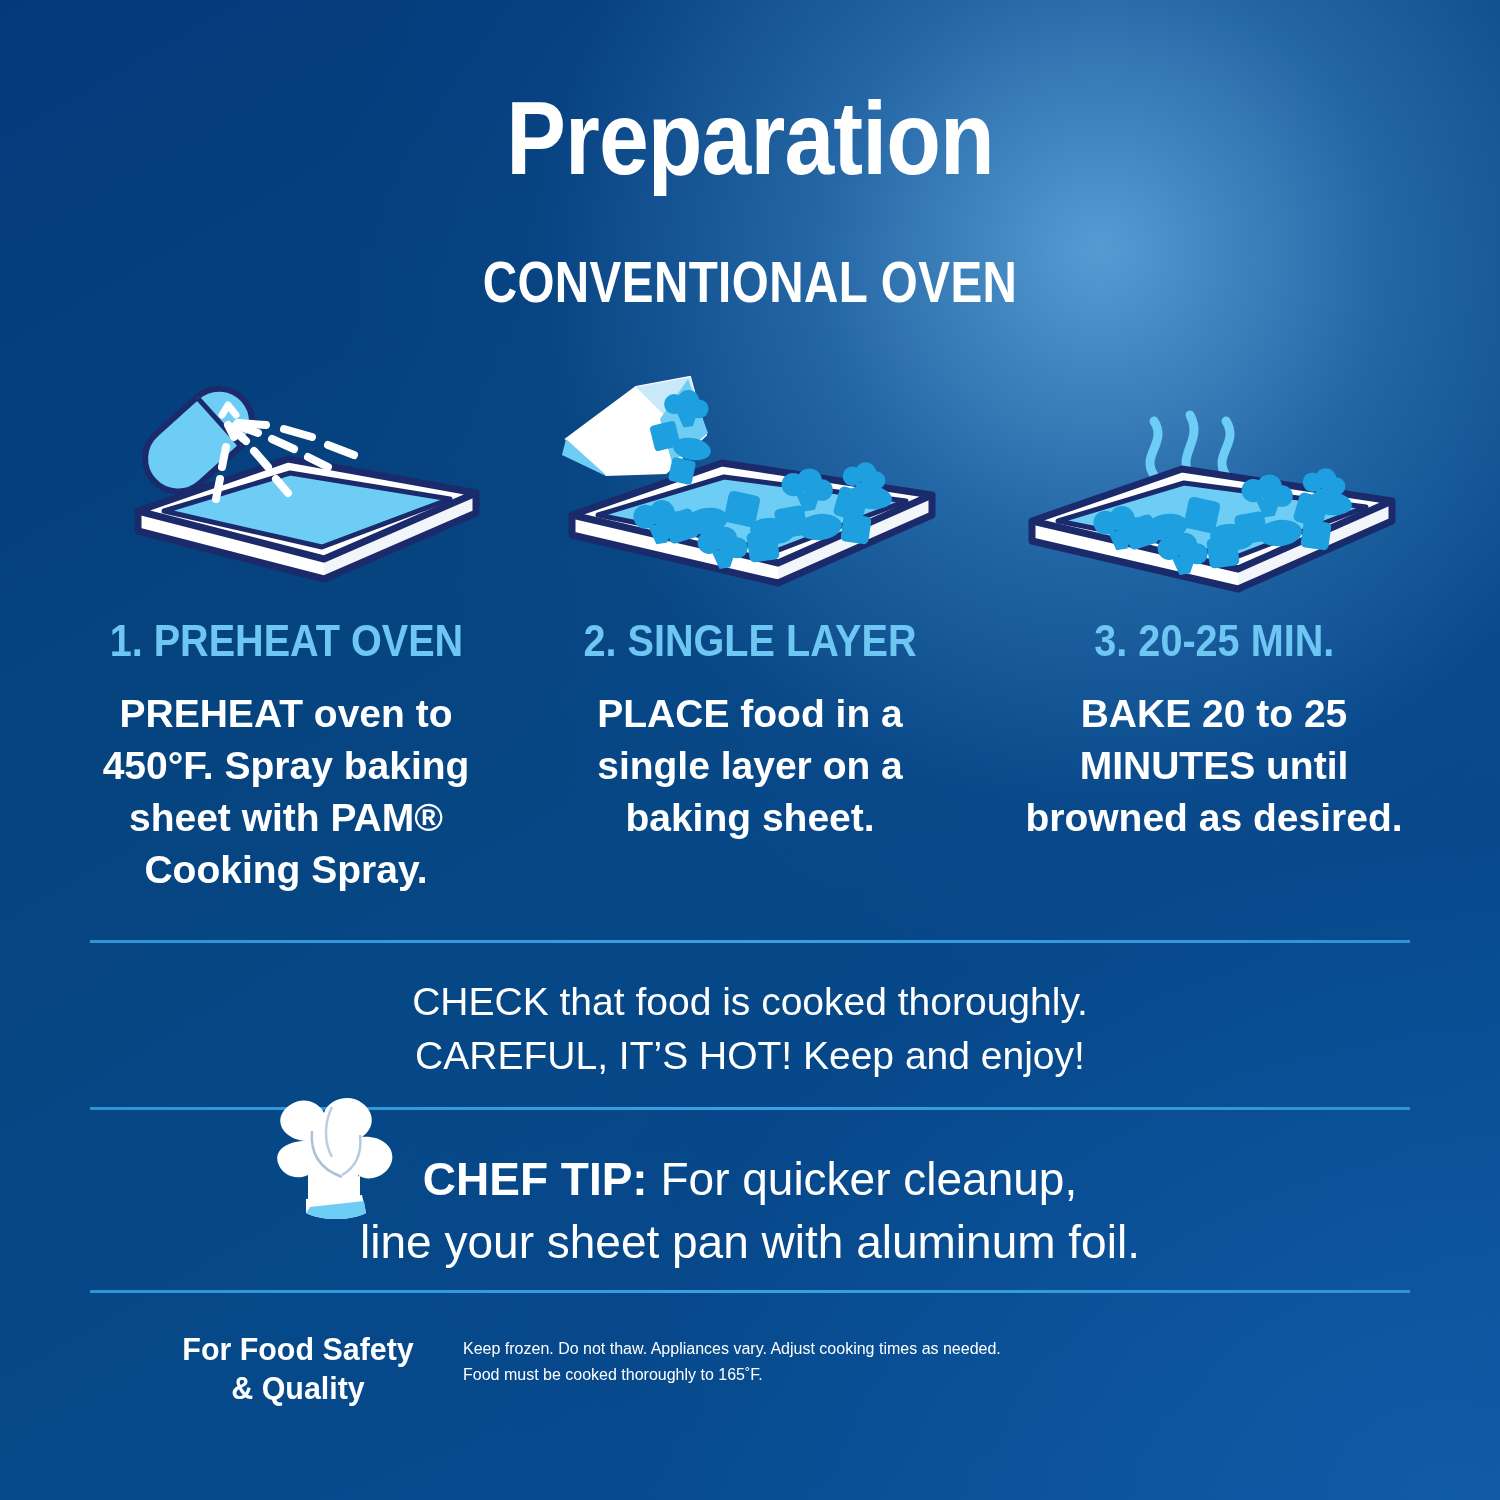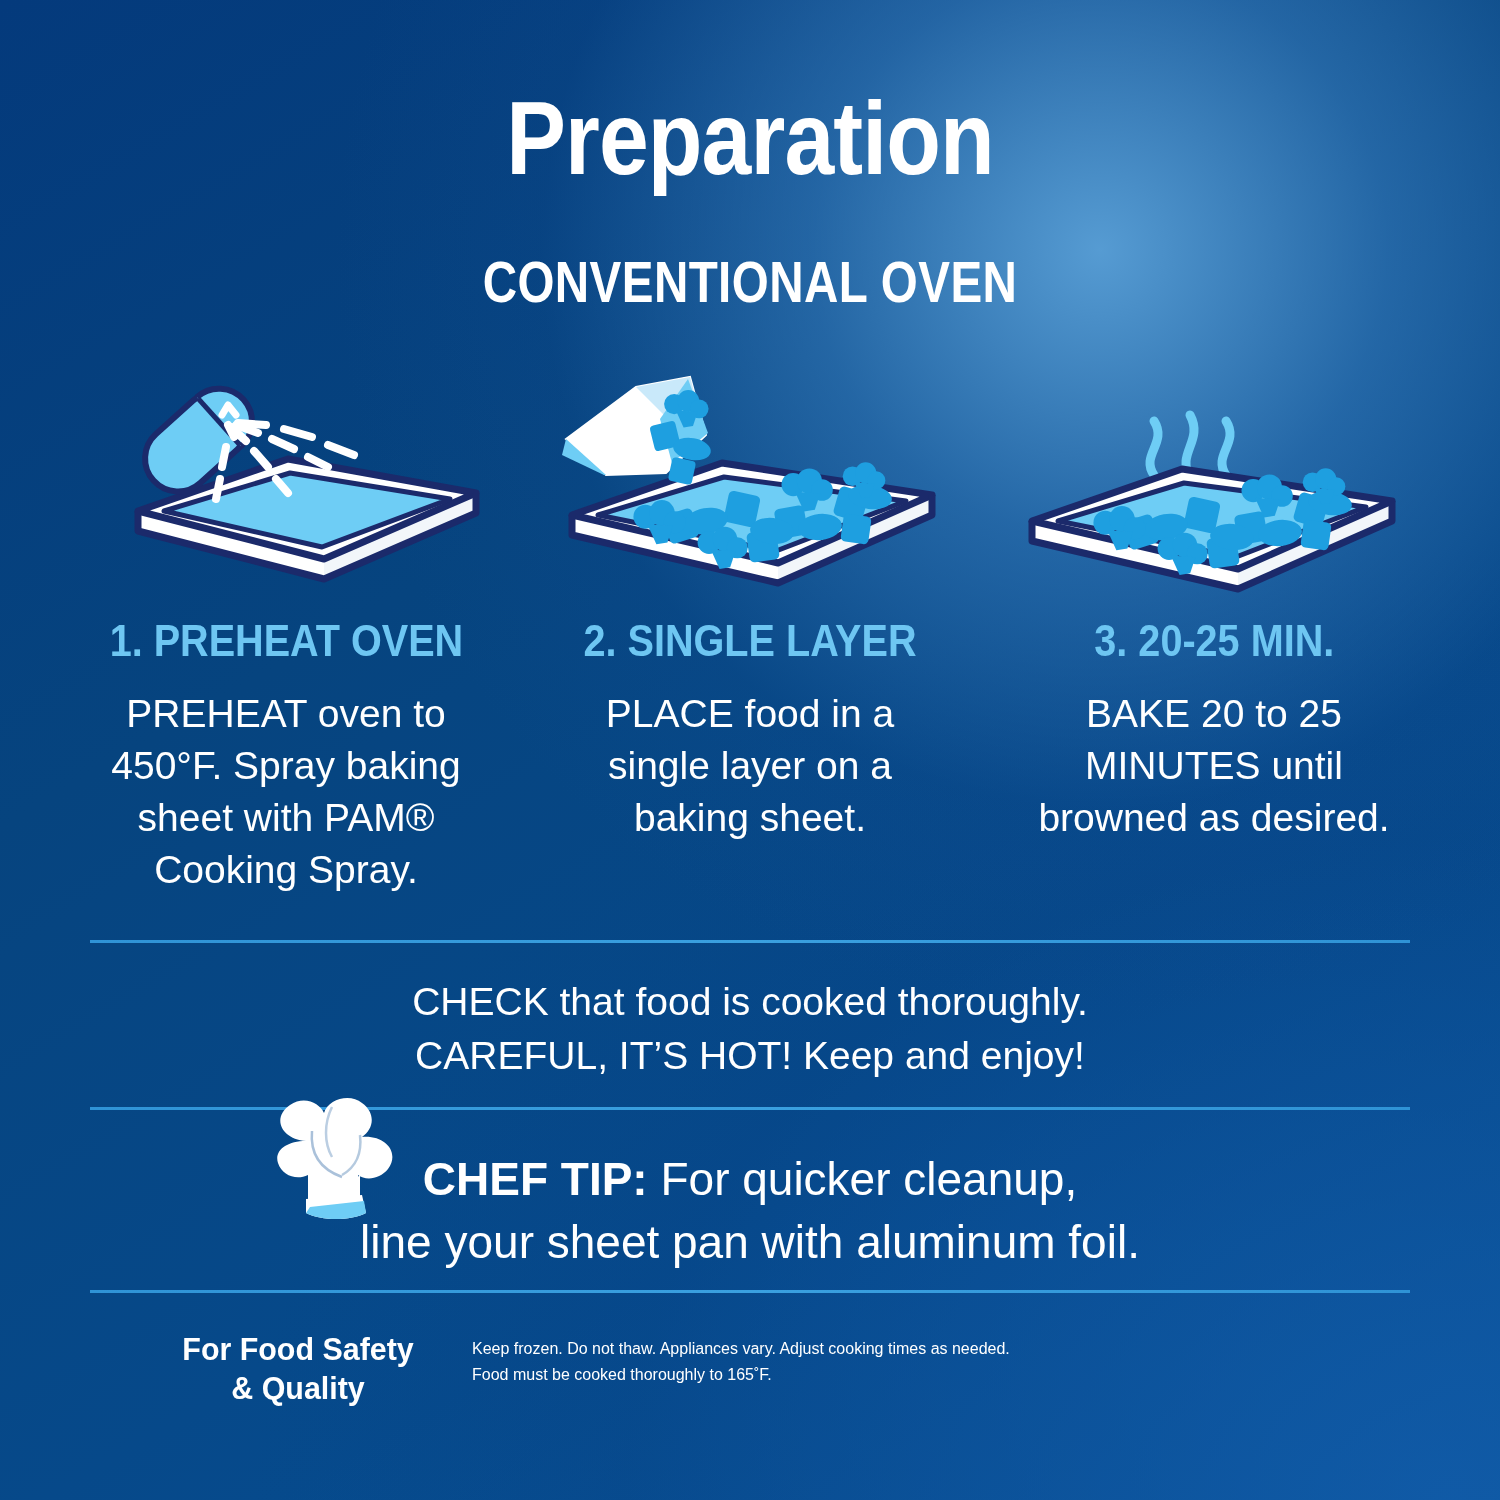--- a/index.html
+++ b/index.html
@@ -51,20 +51,21 @@
     margin-top:8px;
     font-size:44px; font-weight:bold;
     color:#6ec6f2; letter-spacing:0px; white-space:nowrap;
     transform:scaleX(0.9);
   }
   .step-body {
     margin-top:22px;
     font-size:39px; line-height:1.33;
     color:#ffffff; text-align:center;
     max-width:400px;
+    font-weight:bold;
   }
   .step-2 .step-body, .step-3 .step-body { max-width:400px; }
 
   
   .divider {
     position:absolute; left:90px; width:1320px; height:3px;
     background:linear-gradient(90deg, #2f93d6 0%, #3aa0e0 50%, #2f93d6 100%);
   }
   .divider.d1 { top:940px; }
   .divider.d2 { top:1107px; }
@@ -85,21 +86,21 @@
     position:absolute; top:1148px; left:0; width:1500px;
     text-align:center;
     font-size:46px; line-height:1.38;
     color:#ffffff;
   }
   .tip b { font-weight:bold; }
 
   
   .footer {
     position:absolute; top:1330px; left:148px; width:1280px;
-    display:flex; align-items:flex-start; gap:24px;
+    display:flex; align-items:flex-start; gap:15px;
   }
   .footer-head {
     width:300px; flex:0 0 300px;
     text-align:center;
     font-size:32px; line-height:1.22; font-weight:bold; color:#ffffff;
     transform:scaleX(0.95);
   }
   .footer-body {
     padding-top:6px;
     font-size:16px; line-height:1.62; color:#ffffff;

